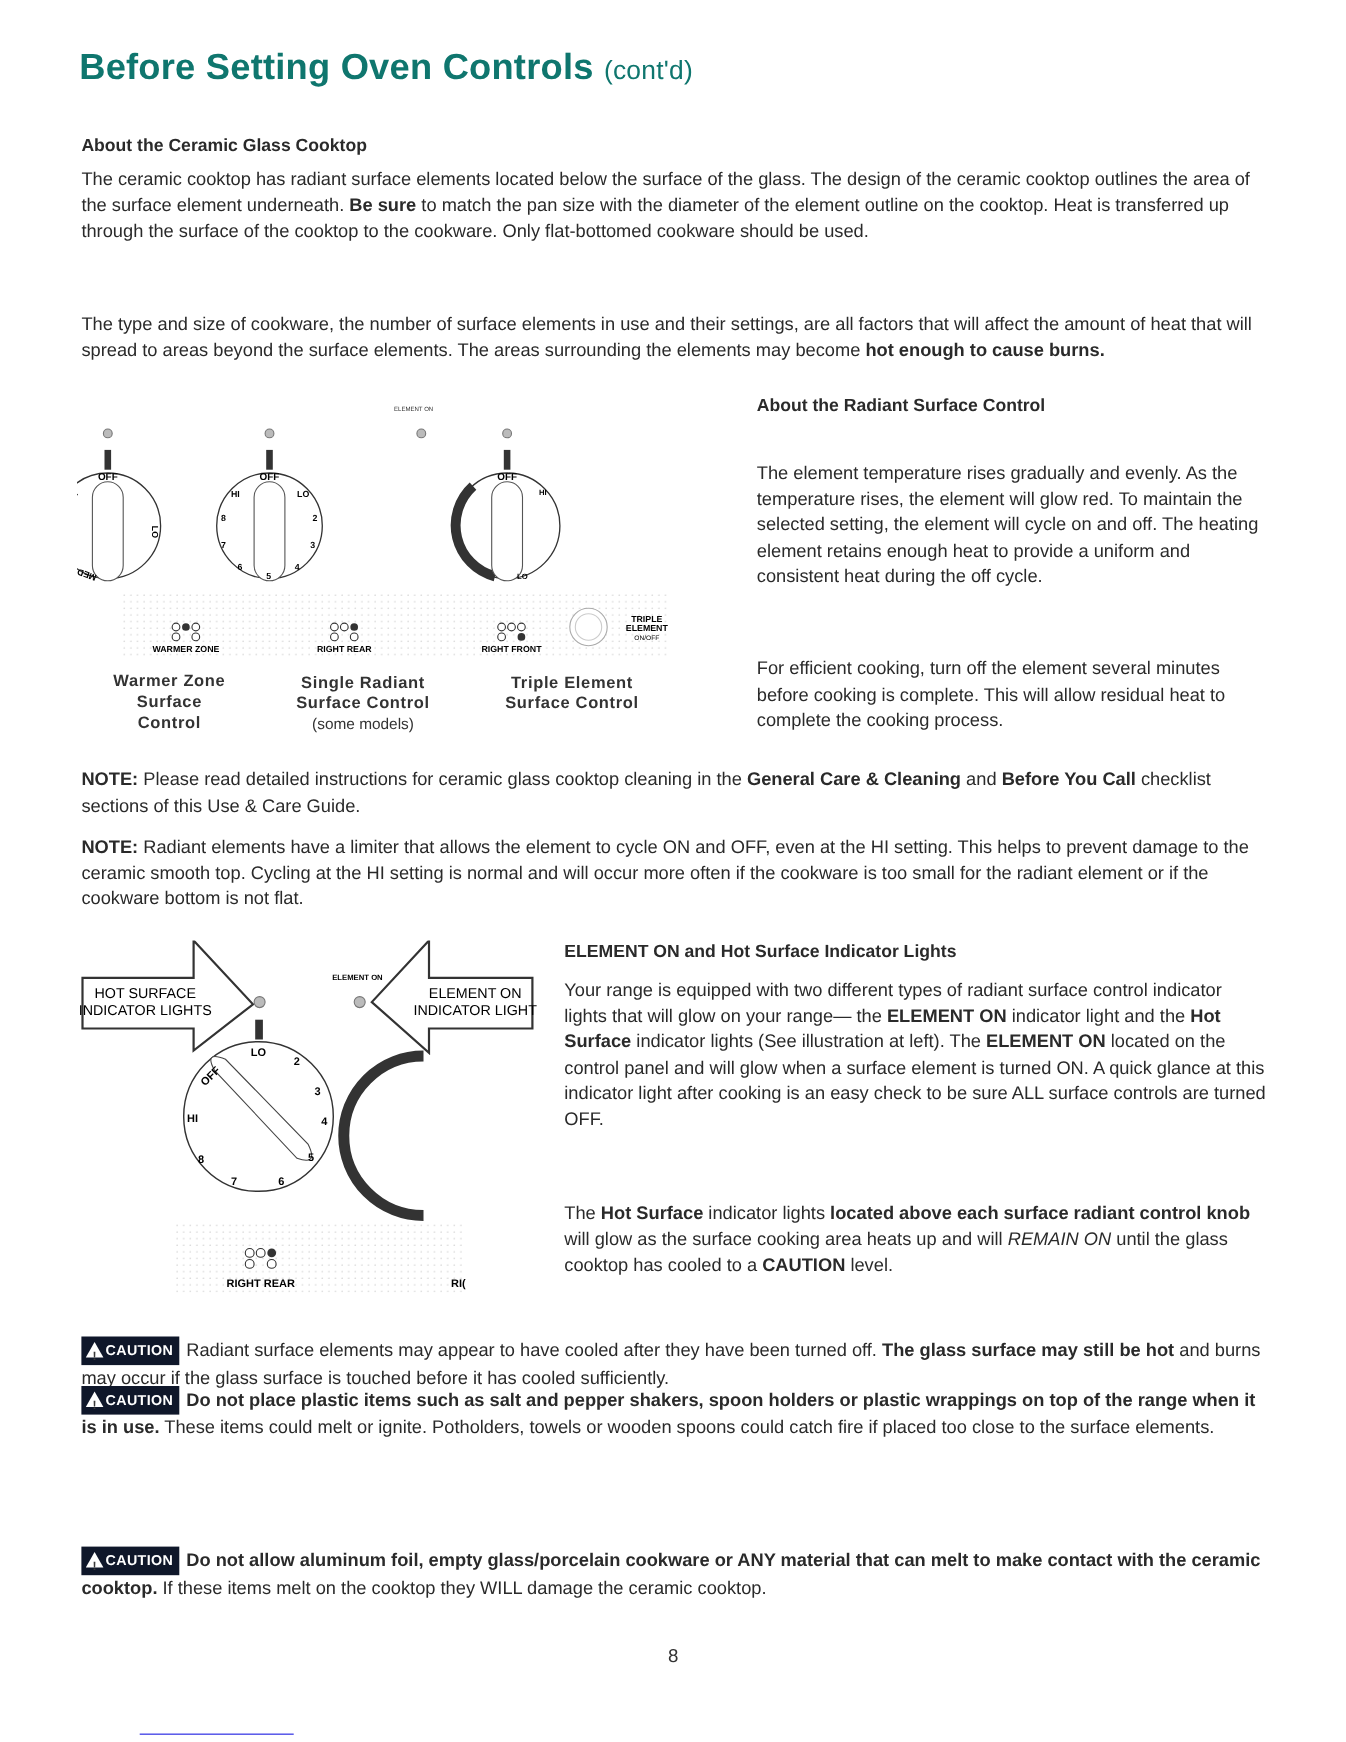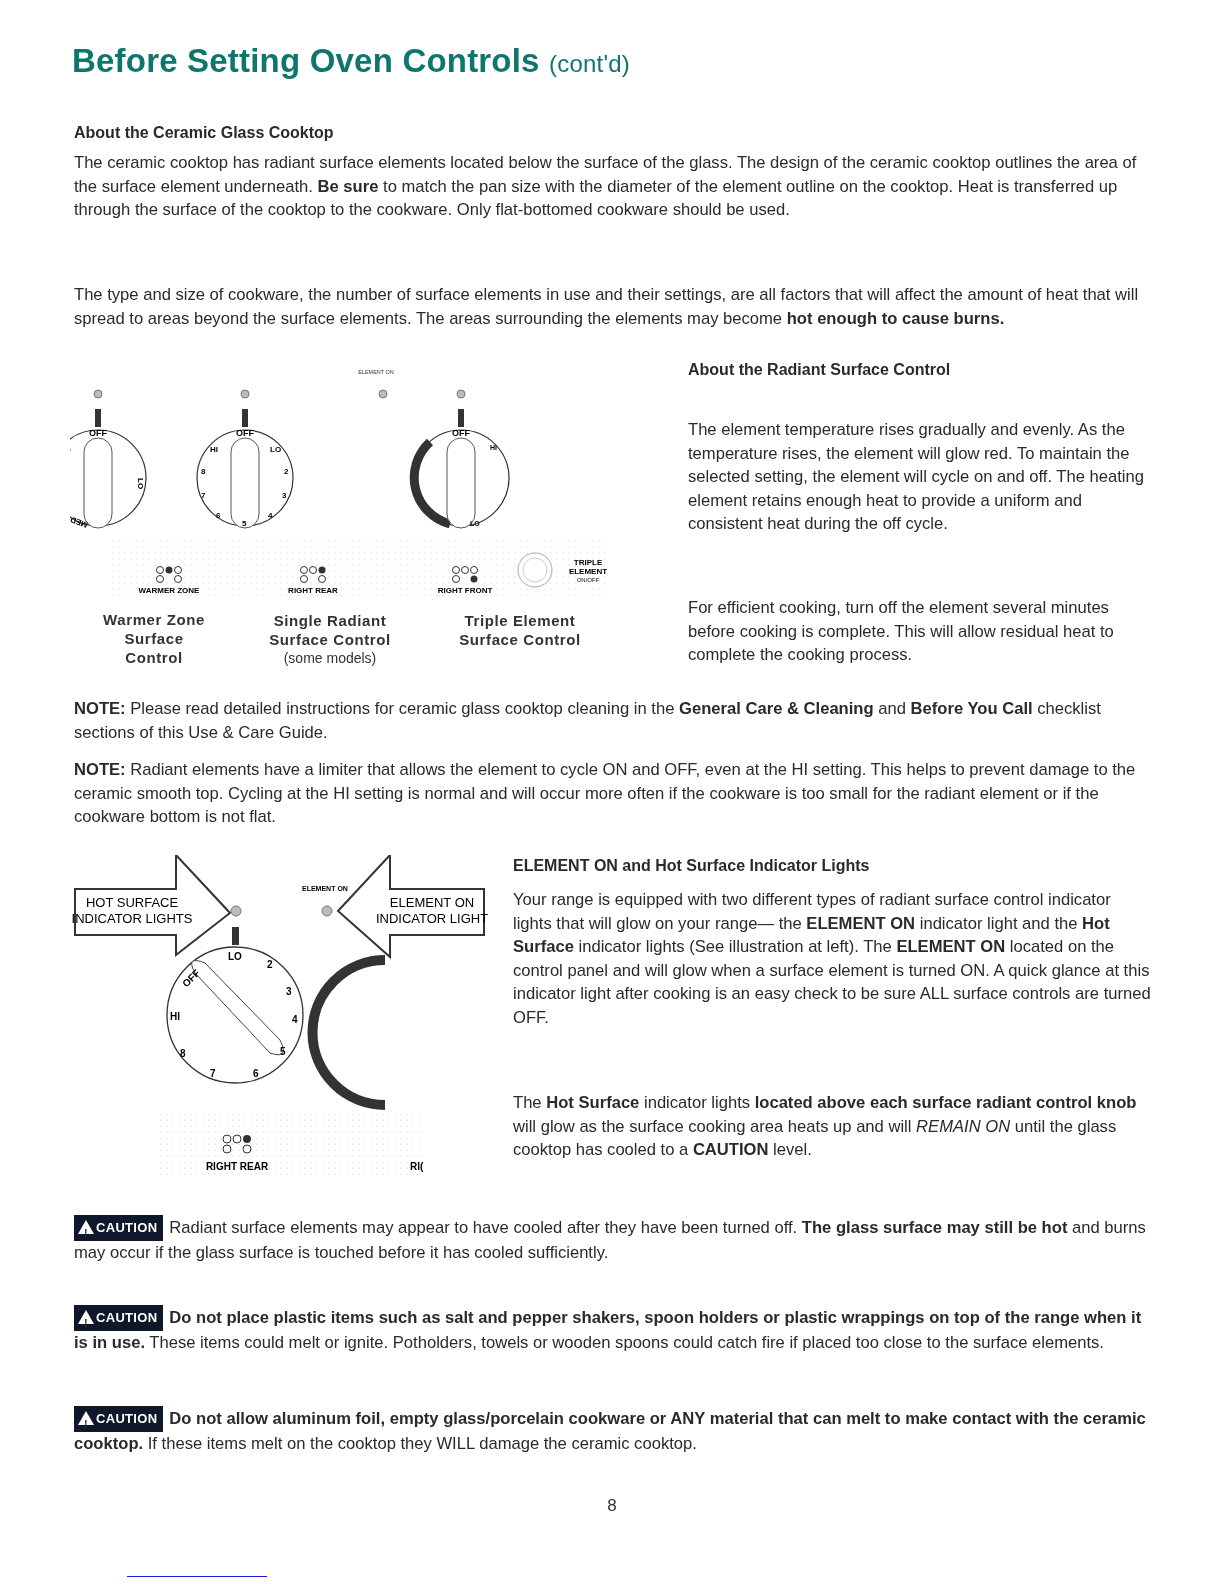--- a/index.html
+++ b/index.html
@@ -196,21 +196,21 @@
 <div class="abs p" style="left:513px; top:888px; width:640px;">
   <span>Your range is equipped with two different types of radiant surface control indicator lights that will glow on your range— the </span><b>ELEMENT ON</b><span> indicator light and the </span><b>Hot Surface</b><span> indicator lights (See illustration at left). The </span><b>ELEMENT ON</b><span> located on the control panel and will glow when a surface element is turned ON. A quick glance at this indicator light after cooking is an easy check to be sure ALL surface controls are turned OFF.</span>
 </div>
 <div class="abs p" style="left:513px; top:1091px; width:640px;">
   <span>The </span><b>Hot Surface</b><span> indicator lights </span><b>located above each surface radiant control knob</b><span> will glow as the surface cooking area heats up and will </span><i>REMAIN ON</i><span> until the glass cooktop has cooled to a </span><b>CAUTION</b><span> level.</span>
 </div>
 
 <div class="abs p" style="left:74px; top:1215px; width:1075px;">
   <span class="caution"><span class="tri"></span><span>CAUTION</span></span><span>Radiant surface elements may appear to have cooled after they have been turned off. </span><b>The glass surface may still be hot</b><span> and burns may occur if the glass surface is touched before it has cooled sufficiently.</span>
 </div>
-<div class="abs p" style="left:74px; top:1305px; width:1075px;">
+<div class="abs p" style="left:74px; top:1260px; width:1075px;">
   <span class="caution"><span class="tri"></span><span>CAUTION</span></span><b>Do not place plastic items such as salt and pepper shakers, spoon holders or plastic wrappings on top of the range when it is in use.</b><span> These items could melt or ignite. Potholders, towels or wooden spoons could catch fire if placed too close to the surface elements.</span>
 </div>
 <div class="abs p" style="left:74px; top:1366px; width:1075px;margin-top:40px;">
   <span class="caution"><span class="tri"></span><span>CAUTION</span></span><b>Do not allow aluminum foil, empty glass/porcelain cookware or ANY material that can melt to make contact with the ceramic cooktop.</b><span> If these items melt on the cooktop they WILL damage the ceramic cooktop.</span>
 </div>
 
 <div class="abs pagenum">8</div>
 <div class="abs footline"></div>
 
 </body></html>

